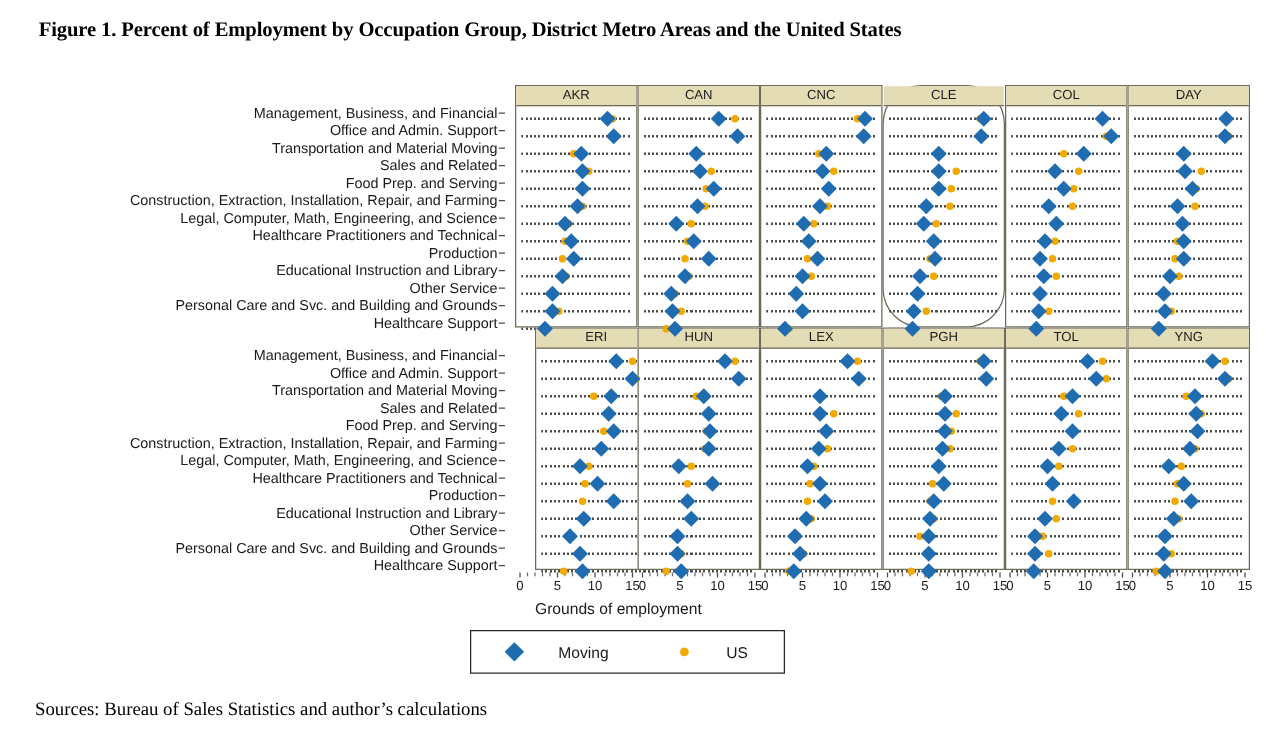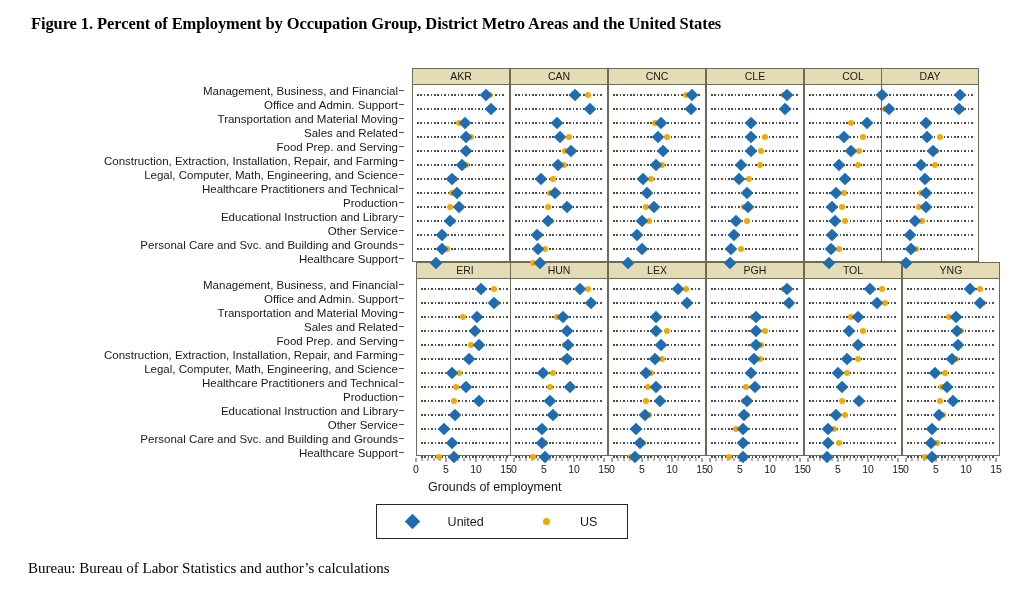--- a/index.html
+++ b/index.html
@@ -477,21 +477,21 @@
             <div class="marker marker-us" style="left: 35.8933%;"></div>
             <div class="marker marker-metro" style="left: 34.6667%;"></div>
           </div>
           <div class="guide-row" style="top: 171px;">
             <div class="guide-line"></div>
             <div class="marker marker-us" style="left: 22.4%;"></div>
             <div class="marker marker-metro" style="left: 19.3333%;"></div>
           </div>
         </div>
       </div>
-      <div class="panel" style="left: 294px;">
+      <div class="panel" style="left: 294px; border-radius: 31px;">
         <div class="panel-header">CLE</div>
         <div class="panel-plot">
           <div class="guide-row" style="top: 3px;">
             <div class="guide-line"></div>
             <div class="marker marker-us" style="left: 80.0533%;"></div>
             <div class="marker marker-metro" style="left: 83.12%;"></div>
           </div>
           <div class="guide-row" style="top: 17px;">
             <div class="guide-line"></div>
             <div class="marker marker-us" style="left: 83.7333%;"></div>
@@ -617,21 +617,21 @@
             <div class="marker marker-us" style="left: 35.8933%;"></div>
             <div class="marker marker-metro" style="left: 27.3067%;"></div>
           </div>
           <div class="guide-row" style="top: 171px;">
             <div class="guide-line"></div>
             <div class="marker marker-us" style="left: 22.4%;"></div>
             <div class="marker marker-metro" style="left: 25.4667%;"></div>
           </div>
         </div>
       </div>
-      <div class="panel" style="left: 469px;">
+      <div class="panel" style="left: 490px;">
         <div class="panel-header">DAY</div>
         <div class="panel-plot">
           <div class="guide-row" style="top: 3px;">
             <div class="guide-line"></div>
             <div class="marker marker-us" style="left: 80.0533%;"></div>
             <div class="marker marker-metro" style="left: 81.28%;"></div>
           </div>
           <div class="guide-row" style="top: 17px;">
             <div class="guide-line"></div>
             <div class="marker marker-us" style="left: 83.7333%;"></div>
@@ -689,21 +689,21 @@
           </div>
           <div class="guide-row" style="top: 171px;">
             <div class="guide-line"></div>
             <div class="marker marker-us" style="left: 22.4%;"></div>
             <div class="marker marker-metro" style="left: 24.8533%;"></div>
           </div>
         </div>
       </div>
     </div>
   <div class="panel-row" id="panel-row-1">
-      <div class="panel" style="left: 4px;">
+      <div class="panel" style="left: 16px;">
         <div class="panel-header">ERI</div>
         <div class="panel-plot">
           <div class="guide-row" style="top: 3px;">
             <div class="guide-line"></div>
             <div class="marker marker-us" style="left: 80.0533%;"></div>
             <div class="marker marker-metro" style="left: 66.56%;"></div>
           </div>
           <div class="guide-row" style="top: 17px;">
             <div class="guide-line"></div>
             <div class="marker marker-us" style="left: 83.7333%;"></div>
@@ -1251,21 +1251,21 @@
         <div class="tick-label" style="left: 65.3333%;">10</div>
         <div class="tick-label" style="left: 96%;">15</div>
       </div>
     </div>
   <div id="x-axis-title">Grounds of employment</div>
 </div>
 
 <div id="legend">
   <div class="legend-entry">
     <span class="legend-swatch-metro"></span>
-    <span class="legend-text">United</span>
+    <span class="legend-text">Moving</span>
   </div>
   <div class="legend-entry">
     <span class="legend-swatch-us"></span>
     <span class="legend-text">US</span>
   </div>
 </div>
 
-<div id="source-note">Bureau: Bureau of Labor Statistics and author’s calculations</div>
+<div id="source-note">Sources: Bureau of Sales Statistics and author’s calculations</div>
 
 </body></html>

